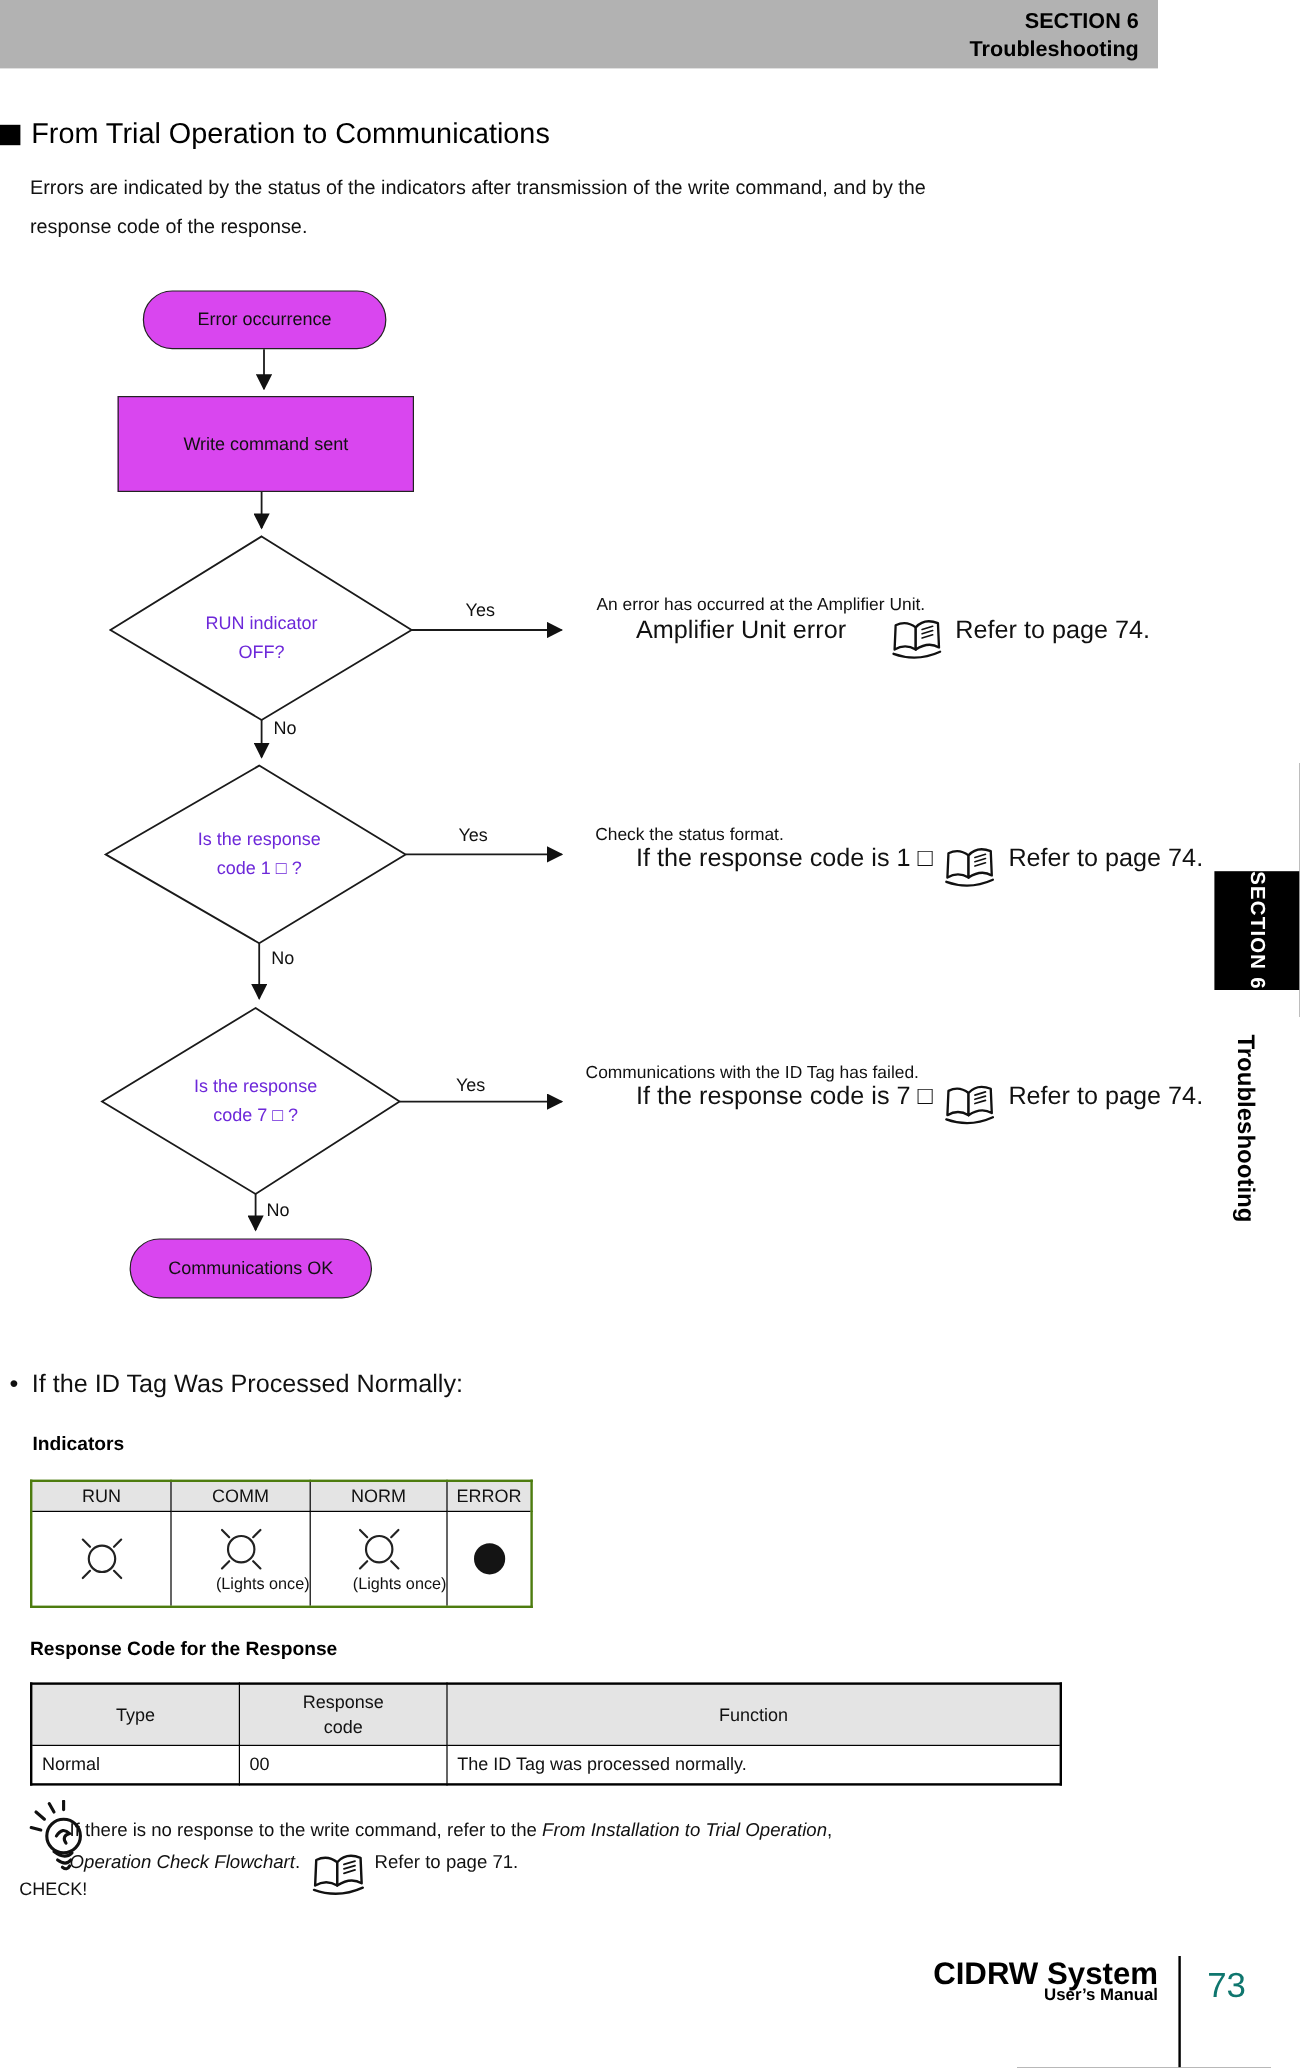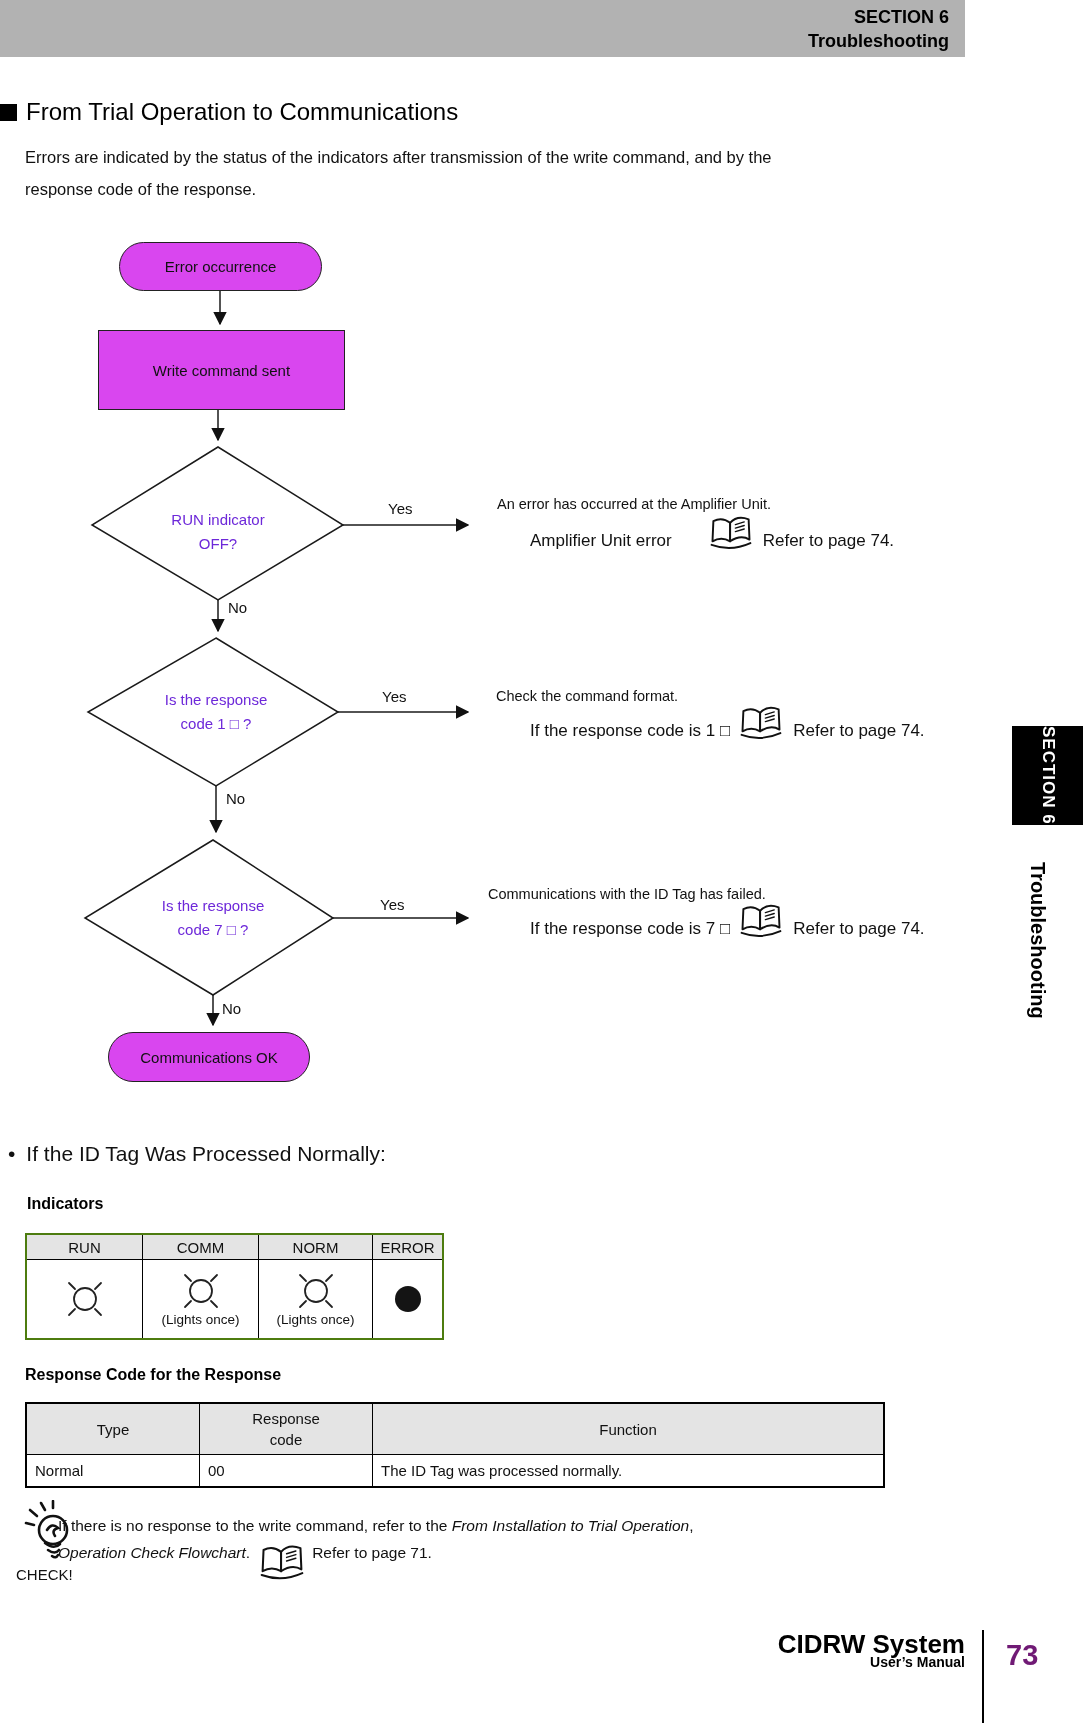--- a/index.html
+++ b/index.html
@@ -23,21 +23,21 @@
   
   .flow-svg { position:absolute; left:0; top:0; pointer-events:none; }
   .flow-box {
     position:absolute; border:1.5px solid #222; background:#d946ef; box-sizing:border-box;
     display:flex; align-items:center; justify-content:center; font-size:15px; color:#111;
   }
   .rounded { border-radius:26px; }
   .flow-text { position:absolute; text-align:center; font-size:15px; line-height:24px; color:#6d28d9; }
   .flow-label { position:absolute; font-size:15px; color:#111; }
   .branch-note { position:absolute; font-size:14.5px; color:#111; }
-  .branch-row { position:absolute; display:flex; align-items:flex-end; font-size:17px; color:#111; }
+  .branch-row { position:absolute; display:flex; align-items:flex-start; font-size:21px; color:#111; }
   .book { width:46px; height:37px; flex:0 0 auto; }
   .b1gap { margin-left:36px; } .bgap { margin-left:8px; } .rgap { margin-left:9px; }
 
   
   .side-tab {
     position:absolute; left:1012px; top:726px; width:71px; height:99px; background:#000;
     color:#fff; font-weight:bold; font-size:17px; letter-spacing:1px;
     writing-mode:vertical-rl; display:flex; align-items:center; justify-content:center;
   }
   .side-label {
@@ -51,21 +51,21 @@
   .bullet-line .txt { margin-left:11px; }
   .sub-head { position:absolute; font-weight:bold; font-size:16px; color:#000; }
 
   
   table.ind { position:absolute; left:25px; top:1233px; border-collapse:collapse; border:2px solid #4d7c0f; }
   table.ind th, table.ind td { border:1px solid #000; }
   table.ind th { height:22px; background:#e4e4e4; font-weight:normal; font-size:15px; text-align:center; }
   .w1 { width:113px; } .w2 { width:113px; } .w3 { width:111px; } .w4 { width:67px; }
   table.ind td { height:78px; text-align:center; vertical-align:middle; font-size:13.5px; padding:0; }
   .lamp { width:50px; height:40px; display:block; margin:0 auto; }
-  .caption { display:block; margin-top:1px; }
+  .caption { display:block; margin-top:1px;text-align:right; }
   .dot { width:26px; height:26px; background:#141414; border-radius:50%; margin:0 auto; }
 
   
   table.res { position:absolute; left:25px; top:1402px; border-collapse:collapse; border:2px solid #000; font-size:15px; }
   table.res th, table.res td { border:1px solid #000; }
   table.res th { background:#e4e4e4; font-weight:normal; height:48px; text-align:center; }
   .rw1 { width:170px; } .rw2 { width:170px; } .rw3 { width:508px; }
   table.res td { height:31px; text-align:left; padding:0 0 0 8px; }
   .two-line span { display:block; line-height:21px; }
 
@@ -75,21 +75,21 @@
   .check-line1 { position:absolute; left:58px; top:1517px; font-size:15.5px; color:#111; }
   .check-line2 { position:absolute; left:58px; top:1540px; font-size:15.5px; color:#111; display:flex; align-items:flex-start; }
   .check-line2 .book { width:48px; height:40px; margin:2px 6px 0 8px; }
   .it { font-style:italic; }
   .check-line2 .refer { margin-top:4px; }
 
   
   .f-product { position:absolute; right:118px; top:1629px; font-size:26px; font-weight:bold; color:#000; }
   .f-manual { position:absolute; right:118px; top:1654px; font-size:14px; font-weight:bold; color:#000; }
   .f-line { position:absolute; left:982px; top:1630px; width:2px; height:93px; background:#000; }
-  .f-page { position:absolute; left:1006px; top:1639px; font-size:29px; font-weight:bold; color:#701a75; }
+  .f-page { position:absolute; left:1006px; top:1639px; font-size:29px; font-weight:normal; color:#0f766e; }
 </style>
 </head>
 <body>
 
 <div class="page">
 
   <svg width="0" height="0" style="position:absolute" aria-hidden="true">
     <defs>
       <symbol id="lamp" viewBox="0 0 50 40">
         <g stroke="#222" stroke-width="1.8" fill="none" stroke-linecap="round">
@@ -175,21 +175,21 @@
 
   <div class="branch-note" style="left:497px; top:496px;">An error has occurred at the Amplifier Unit.</div>
   <div class="branch-row" style="left:530px; top:514px;">
     <span>Amplifier Unit error</span>
     <svg class="book b1gap">
         <use href="#book"></use>
       </svg>
     <span class="rgap">Refer to page 74.</span>
   </div>
 
-  <div class="branch-note" style="left:496px; top:688px;">Check the command format.</div>
+  <div class="branch-note" style="left:496px; top:688px;">Check the status format.</div>
   <div class="branch-row" style="left:530px; top:704px;">
     <span>If the response code is 1 □</span>
     <svg class="book bgap">
         <use href="#book"></use>
       </svg>
     <span class="rgap">Refer to page 74.</span>
   </div>
 
   <div class="branch-note" style="left:488px; top:886px;">Communications with the ID Tag has failed.</div>
   <div class="branch-row" style="left:530px; top:902px;">

